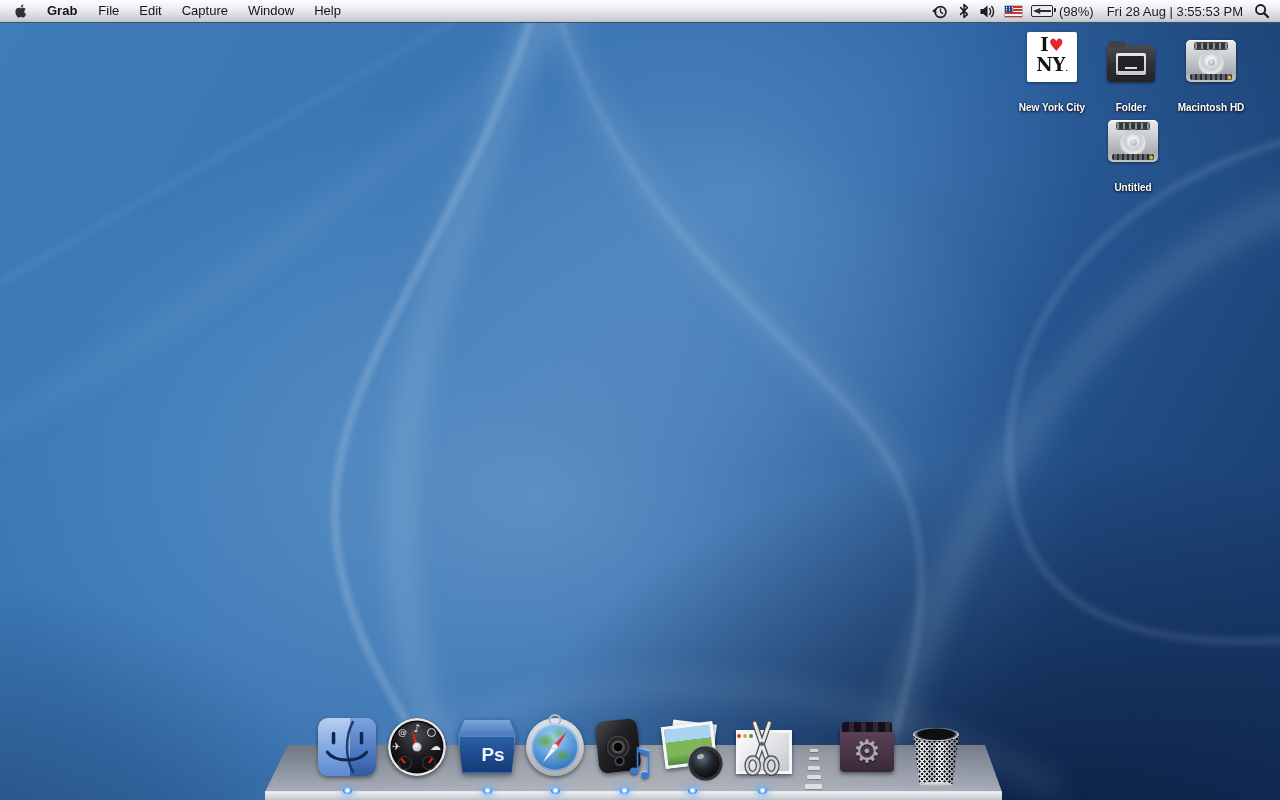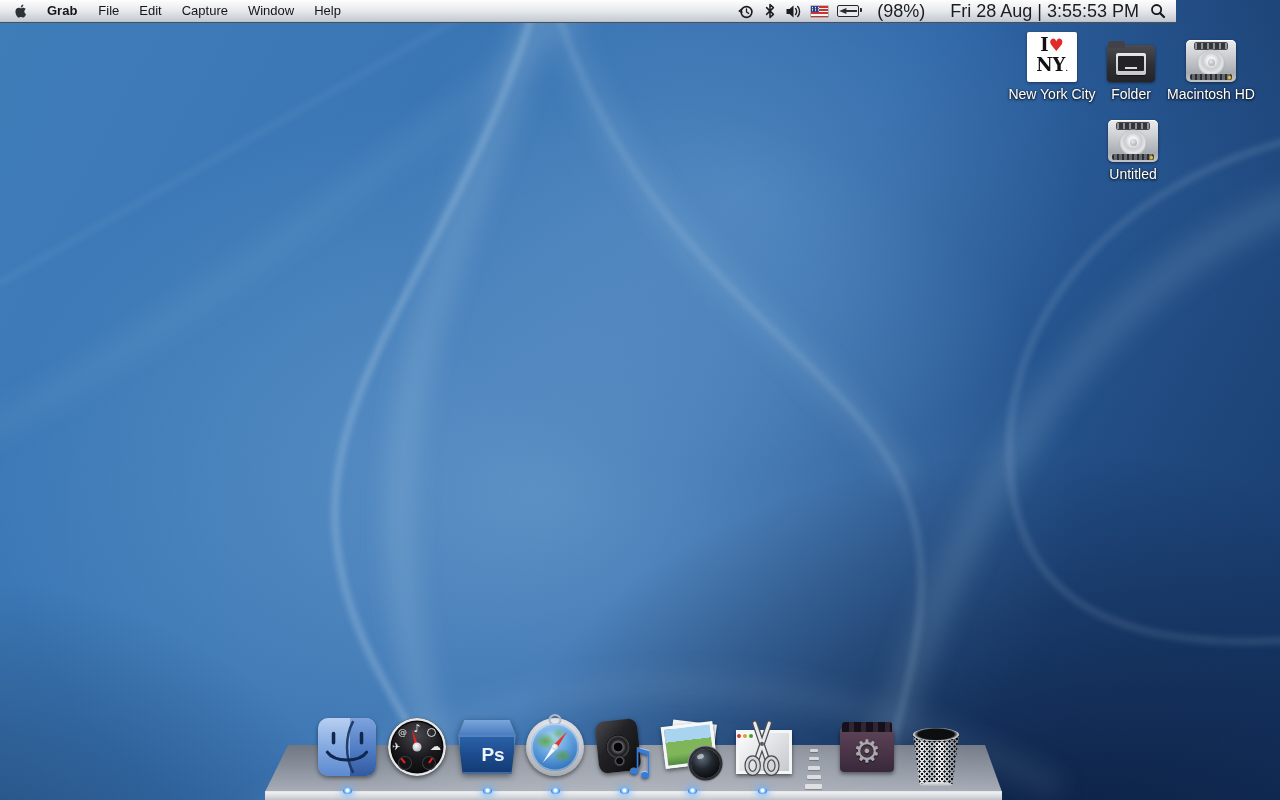--- a/index.html
+++ b/index.html
@@ -11,44 +11,44 @@
     background:
       radial-gradient(950px 720px at 82% 112%, rgba(8,22,52,.88), transparent 62%),
       radial-gradient(720px 520px at -6% 112%, rgba(12,32,66,.55), transparent 62%),
       radial-gradient(650px 480px at 106% -12%, rgba(16,40,80,.45), transparent 62%),
       radial-gradient(820px 620px at 42% 62%, rgba(150,196,232,.42), transparent 66%),
       radial-gradient(520px 420px at 58% 24%, rgba(120,172,216,.38), transparent 66%),
       linear-gradient(118deg,#3f7db9 0%,#3a76b4 28%,#2f67a8 55%,#20497f 82%,#173a6b 100%);}
   .wallpaper svg{position:absolute;inset:0;}
 
   
-  .menubar{position:absolute;left:0;top:0;width:1176px;height:22px;z-index:50;
+  .menubar{position:absolute;left:0;top:0;width:1280px;height:22px;z-index:50;
     background:linear-gradient(180deg,#fdfdfe 0%,#e9ebee 45%,#c6cbd3 95%,#b6bcc6 100%);
     border-bottom:1px solid #4a4f58;display:flex;align-items:center;
     font-size:13px;color:#141516;}
   .mb-left{display:flex;align-items:center;height:100%;}
   .apple{width:30px;height:100%;display:flex;align-items:center;justify-content:center;margin-left:6px;}
   .mb-item{padding:0 10px;line-height:22px;}
   .mb-item.bold{font-weight:bold;padding:0 11px;}
   .mb-right{margin-left:auto;display:flex;align-items:center;height:100%;gap:9px;padding-right:10px;color:#1b1d20;}
   .mb-status{display:flex;align-items:center;height:100%;gap:4px;}
   .flag{width:17px;height:11px;position:relative;box-shadow:0 0 0 .5px rgba(0,0,0,.4);
     background:repeating-linear-gradient(180deg,#c6362f 0 1.6px,#f4f5f6 1.6px 3.2px);}
   .flag::before{content:"";position:absolute;left:0;top:0;width:8px;height:6px;background:#2b3f8c;
     background-image:radial-gradient(circle at 1.5px 1.5px, #fff .5px, transparent .7px);background-size:3px 2.5px;}
   .battery{width:20px;height:10px;border:1.5px solid #26282b;border-radius:2px;position:relative;background:#e9ebee;}
   .battery::after{content:"";position:absolute;right:-4px;top:2px;width:2px;height:4px;background:#26282b;border-radius:0 1px 1px 0;}
   .battery::before{content:"";position:absolute;inset:1px;background:#2a2c30;
     clip-path:polygon(0 50%,40% 12%,40% 36%,100% 36%,100% 64%,40% 64%,40% 88%);}
-  .clocktext{font-size:18px;padding:0 2px;margin-left:12px;}
+  .clocktext{font-size:13px;padding:0 2px;}
 
   
   .di{position:absolute;width:90px;display:flex;flex-direction:column;align-items:center;z-index:10;}
   .di-box{height:52px;display:flex;align-items:flex-end;justify-content:center;}
-  .di-label{margin-top:4px;font-size:14px;font-weight:normal;color:#fff;white-space:nowrap;
+  .di-label{margin-top:20px;font-size:10px;font-weight:bold;color:#fff;white-space:nowrap;
     text-shadow:0 1px 3px rgba(0,0,0,.95),0 0 2px rgba(0,0,0,.6);}
   
   .nyc{width:50px;height:50px;background:#fff;border-radius:2px;box-shadow:0 1px 3px rgba(0,0,0,.45);
     display:flex;flex-direction:column;align-items:center;justify-content:center;
     font-family:"DejaVu Serif",serif;font-weight:bold;color:#121212;line-height:20px;font-size:18px;}
   .nyc .heart{color:#e02a2a;font-family:"DejaVu Sans",sans-serif;font-size:17px;}
   .nyc .reg{font-size:7px;vertical-align:baseline;}
   
   .dfolder{position:relative;width:48px;height:37px;border-radius:3px 5px 4px 4px;
     box-shadow:0 1px 3px rgba(0,0,0,.5);}

